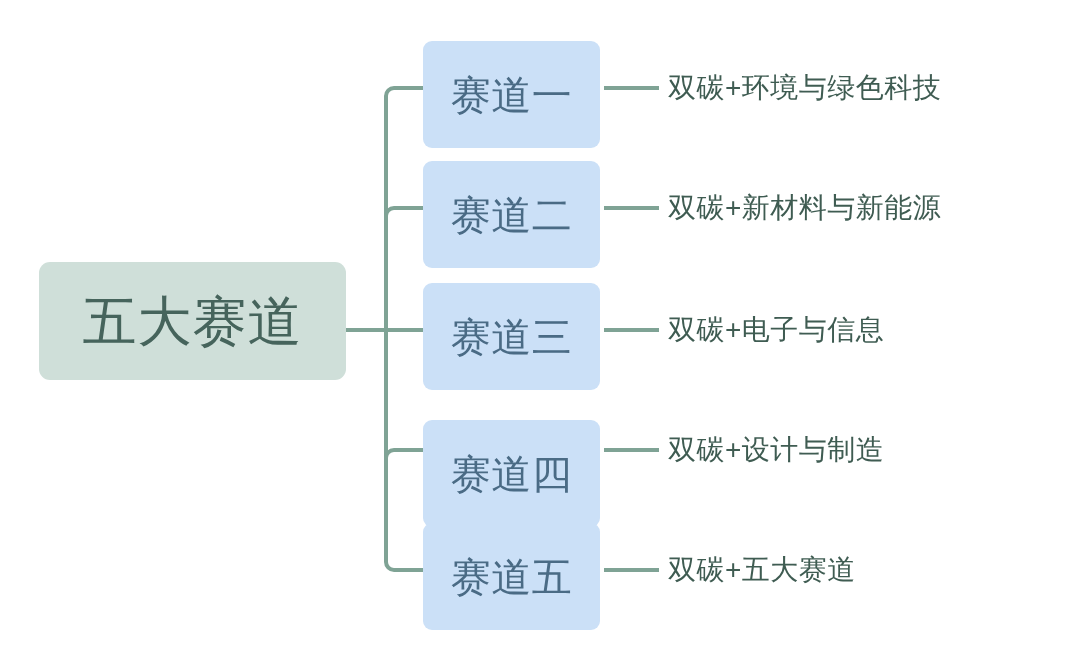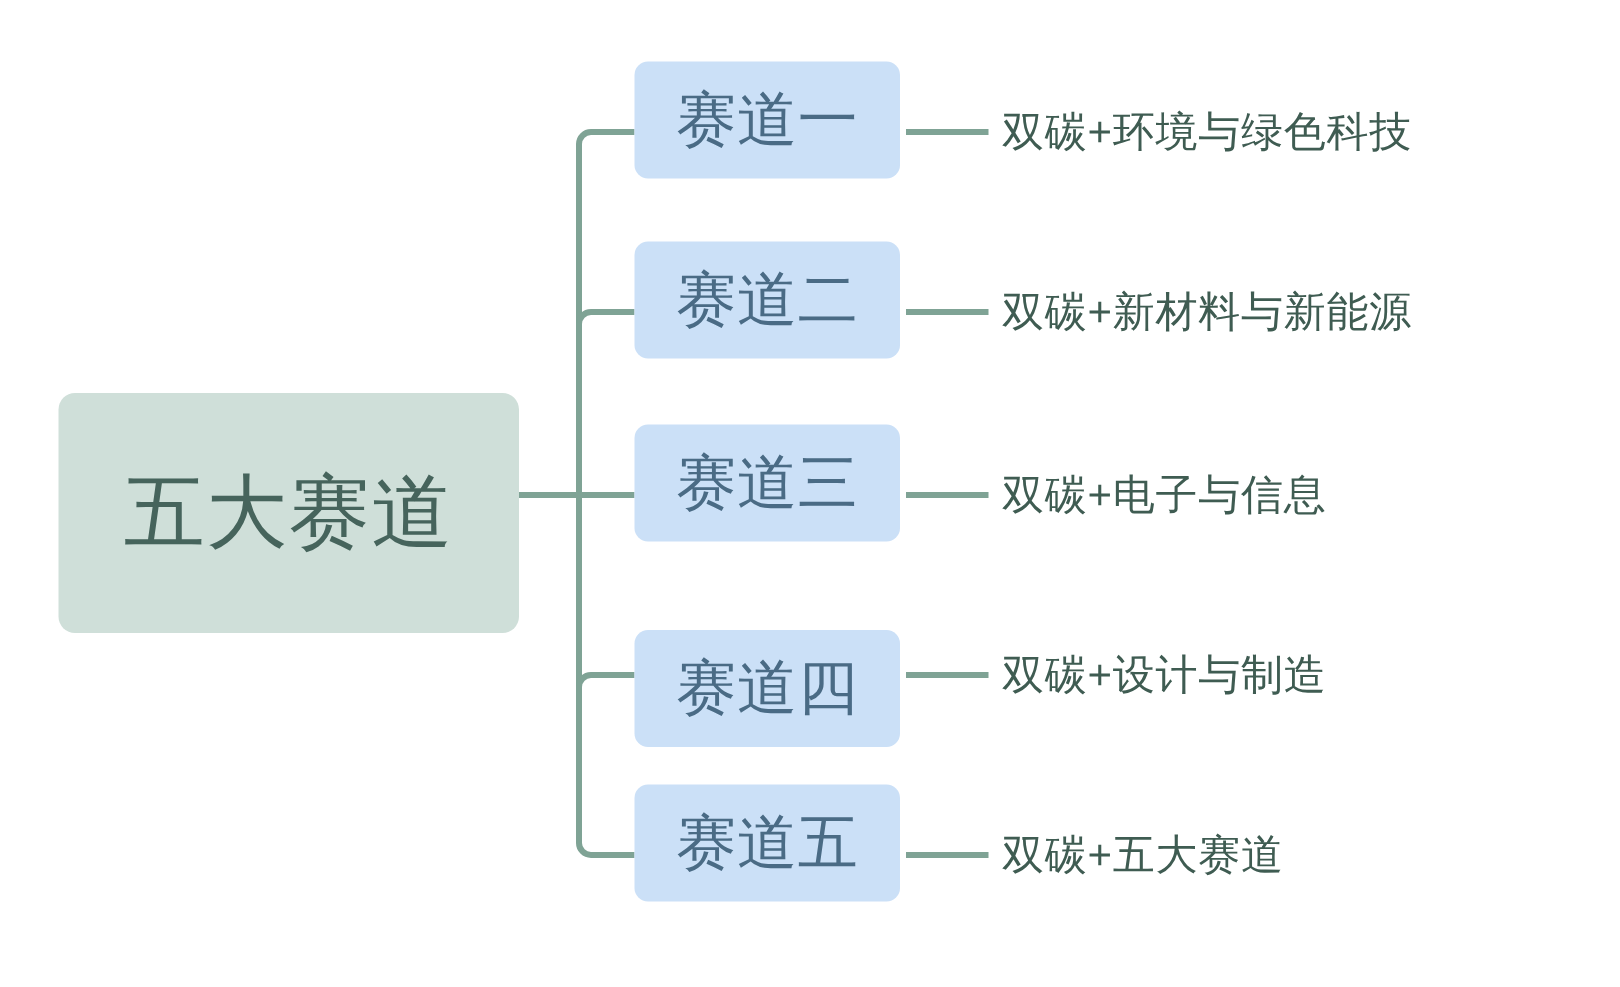--- a/index.html
+++ b/index.html
@@ -33,35 +33,35 @@
     display: flex;
     align-items: center;
     justify-content: center;
     border-radius: 9px;
     white-space: nowrap;
   }
   .root-node {
     left: 39px;
     top: 262px;
     width: 307px;
-    height: 160px;
+    height: 118px;
     background: #cfdfd9;
     border-radius: 11px;
   }
   .root-label {
     font-size: 54px;
     line-height: 1;
     color: #46645c;
     letter-spacing: 1px;
     font-weight: 400;
   }
   .branch-node {
     left: 423px;
     width: 177px;
-    height: 78px;
+    height: 107px;
     background: #cbe0f7;
   }
   .branch-label {
     font-size: 40px;
     line-height: 1;
     color: #4a6b85;
     letter-spacing: 0.5px;
     font-weight: 400;
   }
   .leaf-label {

